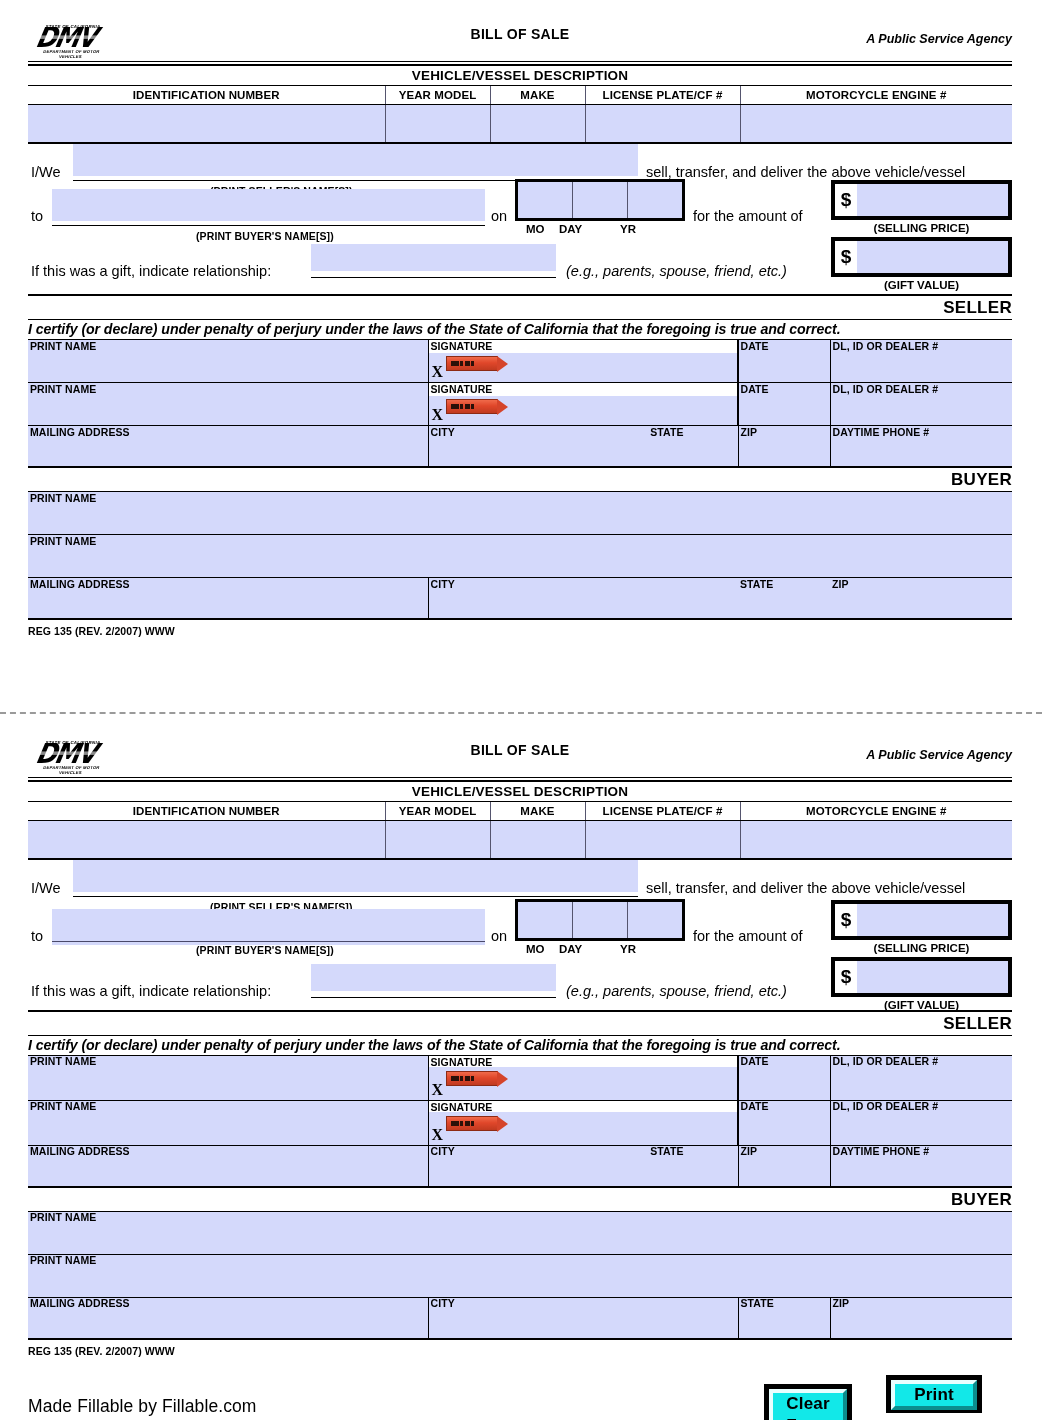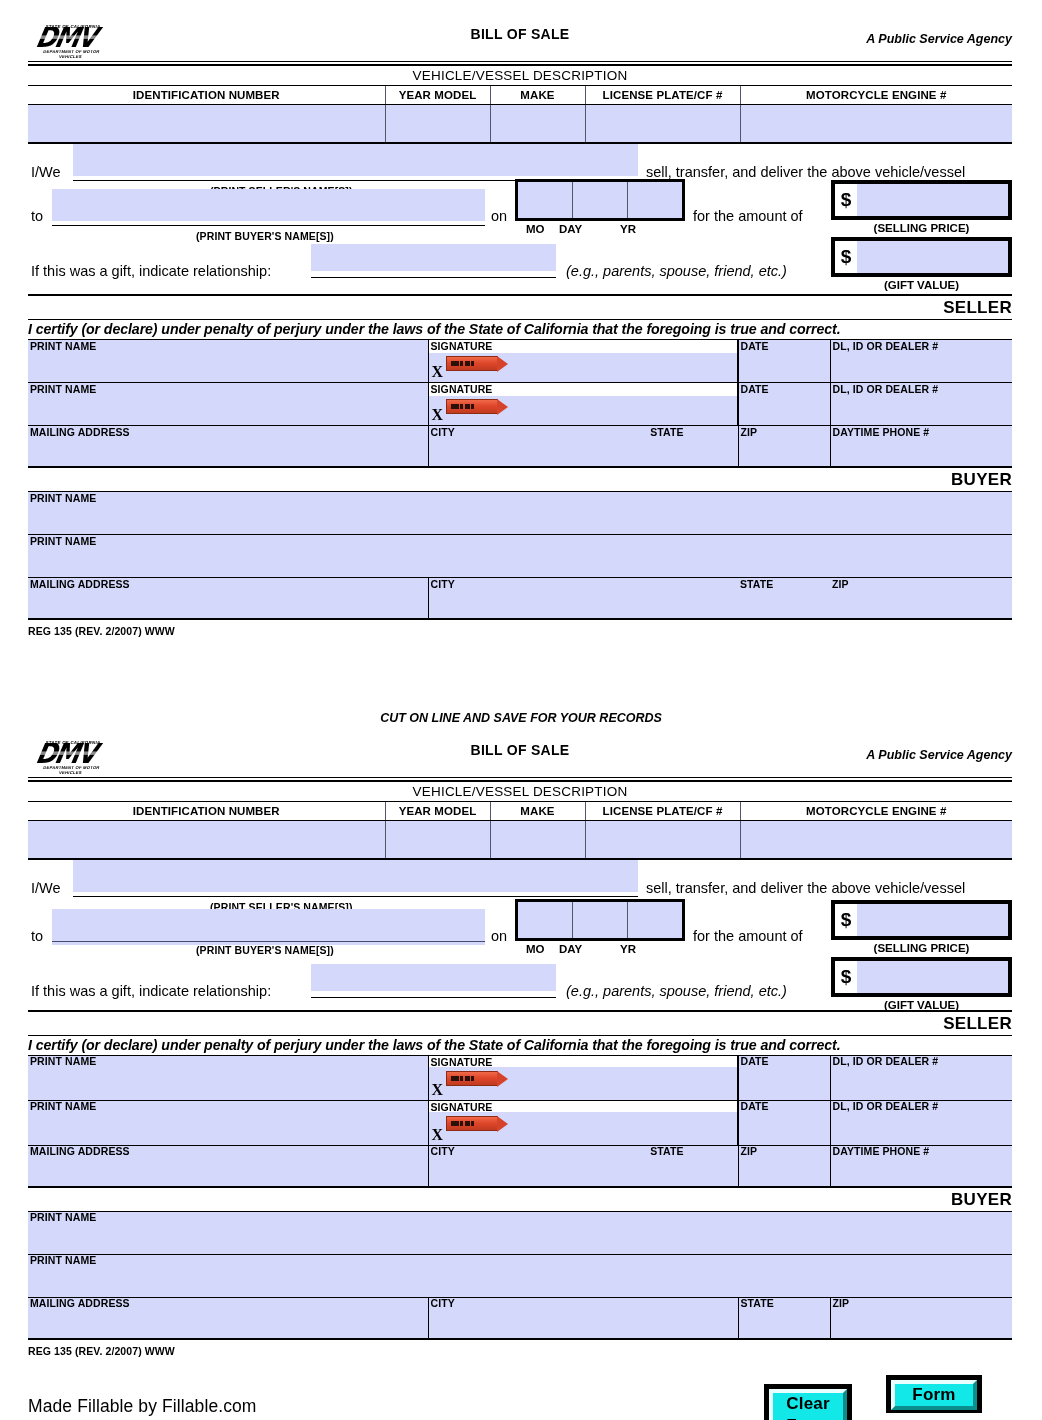--- a/index.html
+++ b/index.html
@@ -51,21 +51,21 @@
     font-size:12.5px; font-style:italic; font-weight:bold;
   }
   .rule-thick { border-top:2.4px solid #000; }
   .rule-thin  { border-top:1px solid #000; }
   .hdr-rules { margin-top:1px; }
   .hdr-rules div:first-child { border-top:1px solid #000; }
   .hdr-rules div:last-child  { border-top:2.4px solid #000; margin-top:2px; }
 
   
   .vv-title {
-    text-align:center; font-size:13.5px; font-weight:normal;
+    text-align:center; font-size:13.5px; font-weight:bold;
     padding:2px 0 2px; letter-spacing:.2px;
   }
   .vtab { width:100%; border-collapse:collapse; table-layout:fixed;border-radius:15px; }
   .vtab th {
     font-size:11.5px; font-weight:bold; text-align:center;
     padding:3px 0 3px; letter-spacing:.1px;
     border-top:1.2px solid #000; border-bottom:1.2px solid #000;
   }
   .vtab td { height:38px; background:#d4d9fb; border-bottom:2.4px solid #000; }
   .vtab .vsep { border-left:1px solid #55556e; }
@@ -419,23 +419,20 @@
     </tbody>
       </table>
     <div class="rule-thick" style="border-top-width:2.6px;"></div>
     <div class="reg">
       <span>REG 135 (REV. 2/2007)</span>
       <span style="font-weight:bold">WWW</span>
     </div>
   </div>
 
   <div class="cutline" style="top:712px;"></div>
-  <div class="cut-txt" style="top:711px;background:#fff;display:inline-block;">
-    <span style="background:#fff;padding:0 8px;">CUT ON LINE AND SAVE FOR YOUR RECORDS</span>
-  </div>
 
   <div class="copy" id="copy2" style="top:738px;">
 
     <div class="hdr">
       <div class="logo">
         <div class="sub-top">STATE OF CALIFORNIA</div>
         <div class="dmv-word">DMV</div>
         <div class="sub-bot">DEPARTMENT OF MOTOR VEHICLES</div>
       </div>
       <div class="title-main">BILL OF SALE</div>
@@ -675,16 +672,16 @@
       <span style="font-weight:bold">WWW</span>
     </div>
   </div>
 
   <div class="brand" style="top:1396px;">Made Fillable by Fillable.com</div>
 
   <div class="btn" style="left:764px; top:1384px; width:88px; height:38px;">
     <div class="inner">Clear Form</div>
   </div>
   <div class="btn" style="left:886px; top:1375px; width:96px; height:38px;">
-    <div class="inner">Form</div>
+    <div class="inner">Print</div>
   </div>
 
 </div>
 
 </body></html>

